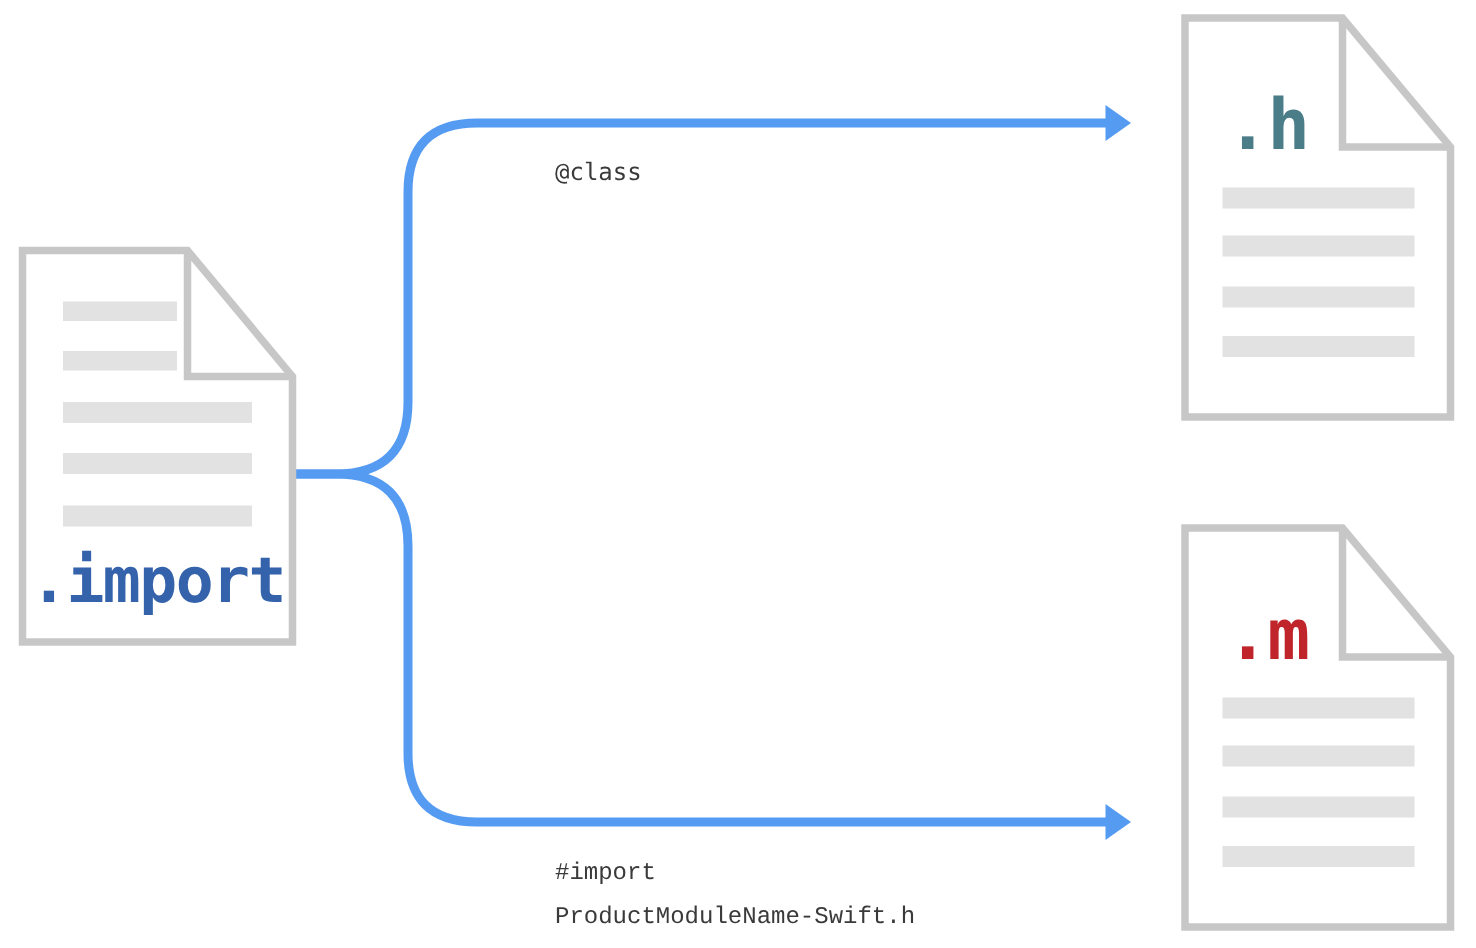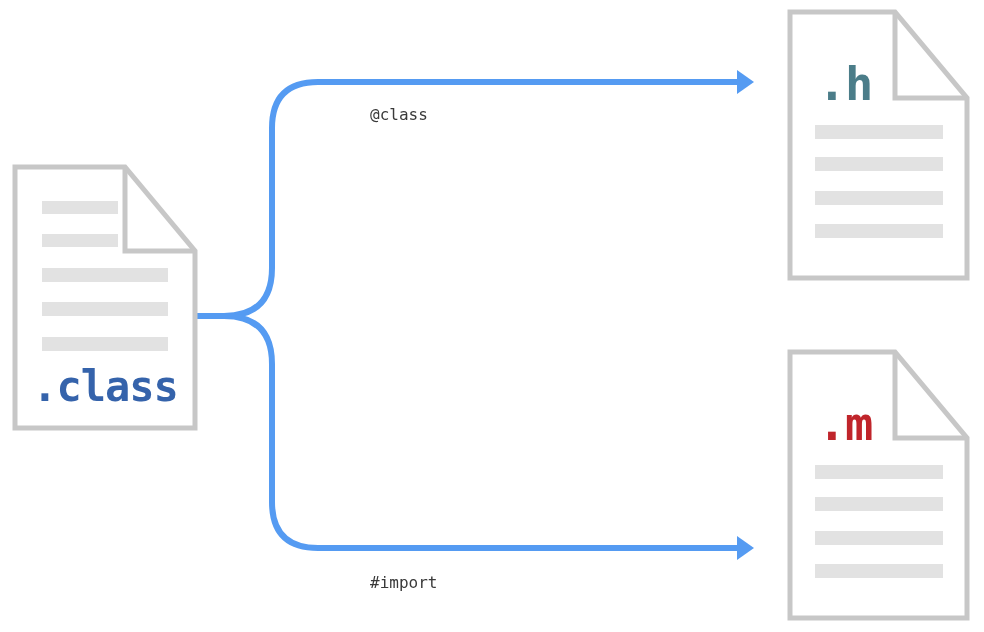--- a/index.html
+++ b/index.html
@@ -92,20 +92,21 @@
     color: var(--annotation-text);
     white-space: nowrap;
   }
   .annotation-top {
     left: 370px;
     top: 100px;
   }
   .annotation-bottom {
     left: 370px;
     top: 568px;
+    font-family: Liberation Mono, monospace;
   }
 </style>
 </head>
 <body>
 
 <div class="canvas">
 
   <svg class="diagram-svg" width="984" height="632" viewBox="0 0 984 632">
 
     <g>
@@ -137,24 +138,25 @@
     <g>
       <path class="file-outline" d="M 790 352 H 895 L 967 438 V 618 H 790 Z"></path>
       <path class="file-fold" d="M 895 352 V 438 H 967"></path>
       <rect class="file-bar" x="815" y="465" width="128" height="14"></rect>
       <rect class="file-bar" x="815" y="497" width="128" height="14"></rect>
       <rect class="file-bar" x="815" y="531" width="128" height="14"></rect>
       <rect class="file-bar" x="815" y="564" width="128" height="14"></rect>
     </g>
   </svg>
 
-  <div class="file-label swift-label">.class</div>
+  <div class="file-label swift-label">.import</div>
   <div class="file-label h-label">.h</div>
   <div class="file-label m-label">.m</div>
 
   <div class="annotation annotation-top">
     <div>@class</div>
   </div>
   <div class="annotation annotation-bottom">
     <div>#import</div>
+    <div>ProductModuleName-Swift.h</div>
   </div>
 
 </div>
 
 </body></html>

